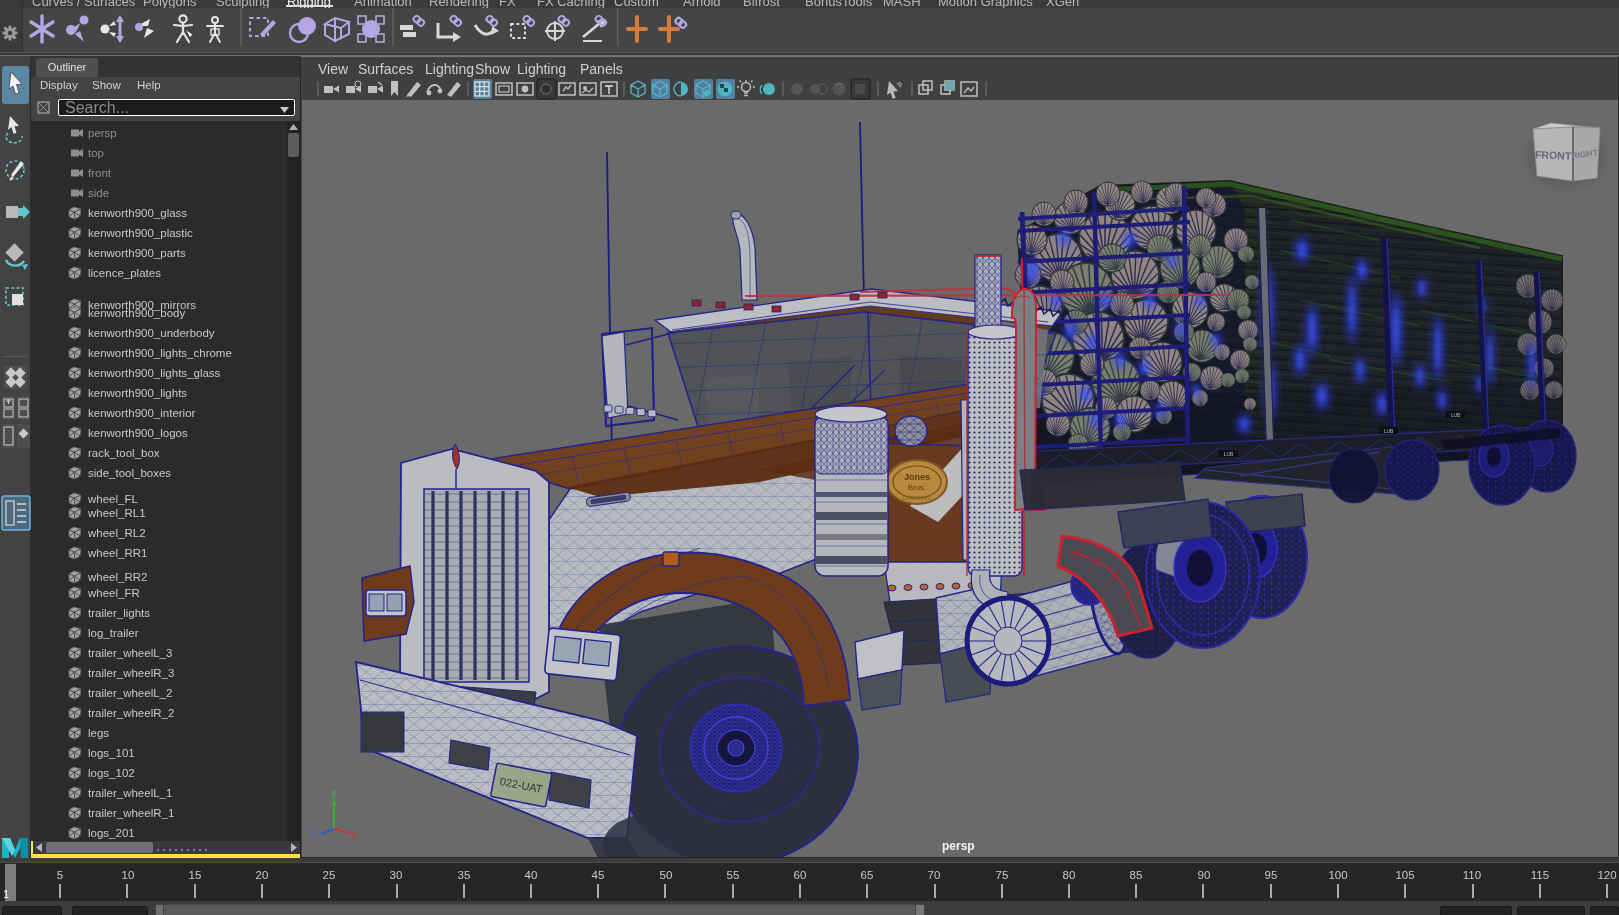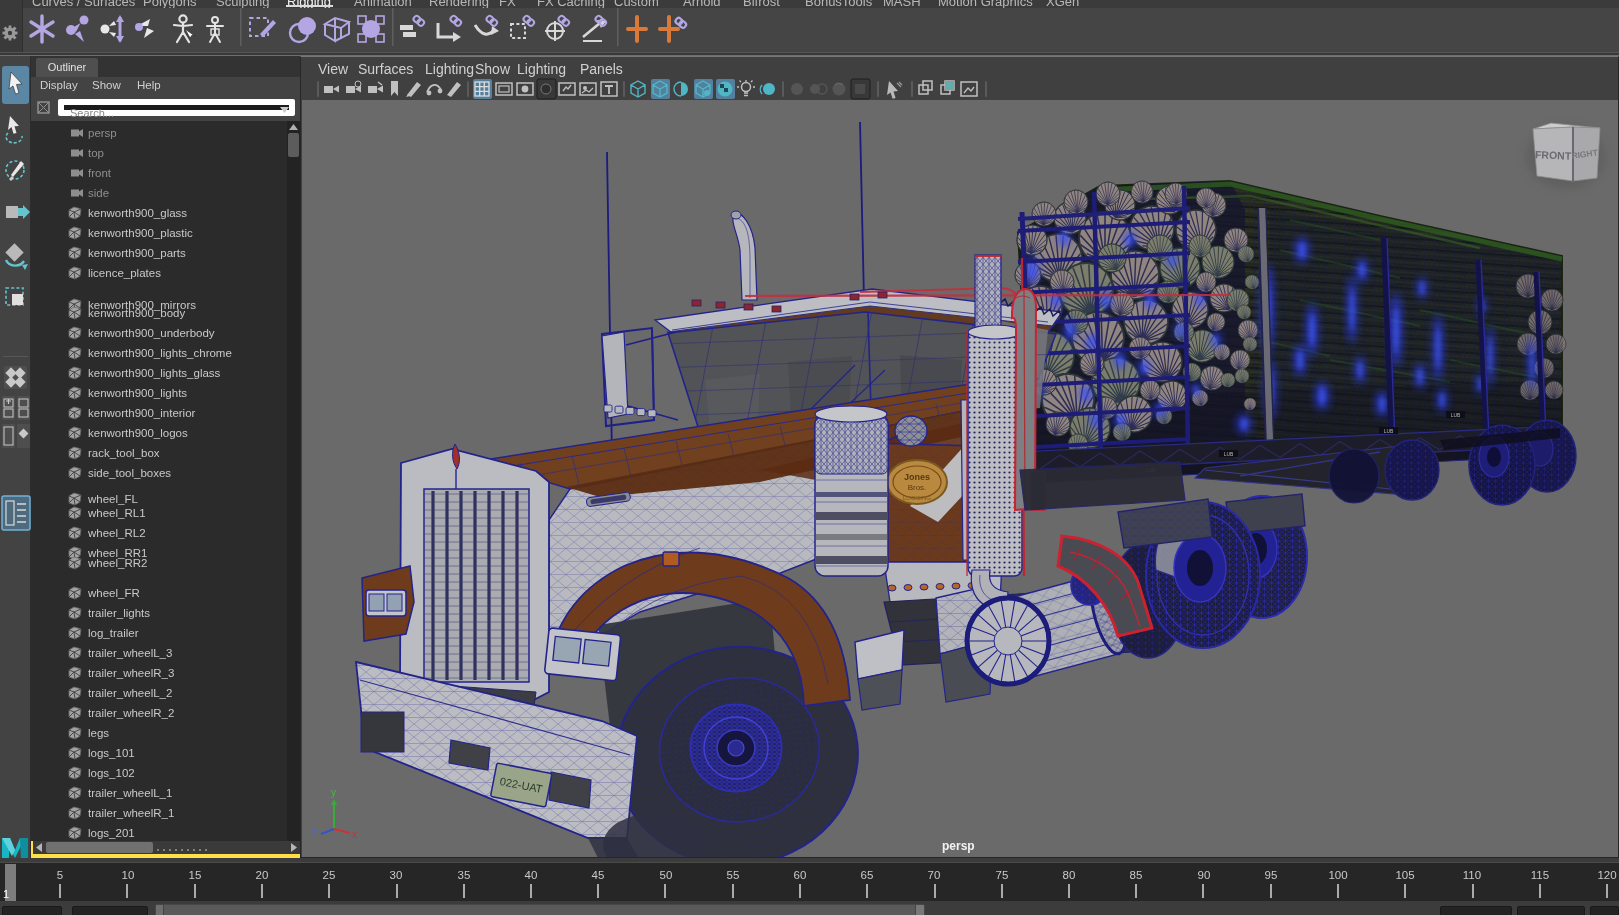--- a/index.html
+++ b/index.html
@@ -11,21 +11,21 @@
 #shelf { position:absolute; left:0; top:8px; width:1619px; height:44px; background:#454545; }
 #shelf .lcol { position:absolute; left:0; top:-8px; width:23px; height:52px; background:#3a3a3a; border-right:1px solid #2f2f2f; }
 #gapline { position:absolute; left:0; top:52px; width:1619px; height:4px; background:#383838; border-top:1px solid #555; border-bottom:1px solid #6e6e6e;}
 #toolbox { position:absolute; left:0; top:56px; width:31px; height:802px; background:#434343; border-right:1px solid #2d2d2d; }
 #outliner { position:absolute; left:31px; top:56px; width:269px; height:802px; background:#fde047; }
 #ol-tabs { position:absolute; left:0; top:0; width:269px; height:21px; background:#333333; }
 #ol-tab { position:absolute; left:5px; top:2px; width:62px; height:19px; background:#4f4f4f; color:#e2e2e2; font-size:11px; text-align:center; line-height:19px; border-radius:2px 2px 0 0;}
 #ol-menu { position:absolute; left:0; top:21px; width:269px; height:18px; background:#434343; color:#d0d0d0; font-size:11.5px; }
 #ol-menu span { position:absolute; top:2px; }
 #ol-search { position:absolute; left:0; top:39px; width:269px; height:26px; background:#434343; }
-#ol-input { position:absolute; left:27px; top:4px; width:237px; height:17px; background:#1b1b1b; border:6px solid #ffffff; border-radius:2px; color:#8a8a8a; font-size:11px; line-height:16px; padding-left:6px; }
+#ol-input { position:absolute; left:27px; top:4px; width:237px; height:17px; background:#1b1b1b; border:1px solid #ffffff; border-radius:2px; color:#8a8a8a; font-size:16px; line-height:16px; padding-left:6px; }
 #ol-list { position:absolute; left:0; top:65px; width:256px; height:720px; background:#2b2b2b; overflow:hidden; }
 .row { position:absolute; left:0; height:20px; width:256px; font-size:11.5px; line-height:20px; }
 .row .txt { position:absolute; left:57px; top:0; color:#c9c9c9; }
 .row.cam .txt { color:#8f8f8f; }
 .row svg { position:absolute; left:36px; top:3px; }
 #ol-vscroll { position:absolute; right:0px; top:65px; width:13px; height:720px; background:#232323; }
 #ol-vthumb { position:absolute; left:1px; top:12px; width:11px; height:24px; background:#5c5c5c; border-radius:2px; }
 #ol-hscroll { position:absolute; left:2px; top:785px; width:267px; height:13px; background:#3a3a3a; }
 #ol-hthumb { position:absolute; left:13px; top:1px; width:107px; height:11px; background:#707070; border-radius:2px; }
 #viewport { position:absolute; left:300px; top:56px; width:1319px; height:802px; background:#404040; border:1px solid #262626; border-top:1px solid #777; }
@@ -443,21 +443,21 @@
         </svg>
         <span class="txt">wheel_RL2</span>
       </div>
 <div class="row" style="top:422px">
         <svg width="16" height="14">
           <path d="M2 4 L7 1 L14 3 L13 10 L8 13 L2 11 Z" fill="#a2a2a2" stroke="#6a6a6a" stroke-width="0.8"></path>
           <path d="M2 4 L7 6 L14 3 M7 6 L8 13 M7 6 L2 11 M7 6 L13 10" stroke="#3f3f3f" stroke-width="0.9" fill="none"></path>
         </svg>
         <span class="txt">wheel_RR1</span>
       </div>
-<div class="row" style="top:432px">
+<div class="row" style="top:446px">
         <svg width="16" height="14">
           <path d="M2 4 L7 1 L14 3 L13 10 L8 13 L2 11 Z" fill="#a2a2a2" stroke="#6a6a6a" stroke-width="0.8"></path>
           <path d="M2 4 L7 6 L14 3 M7 6 L8 13 M7 6 L2 11 M7 6 L13 10" stroke="#3f3f3f" stroke-width="0.9" fill="none"></path>
         </svg>
         <span class="txt">wheel_RR2</span>
       </div>
 <div class="row" style="top:462px">
         <svg width="16" height="14">
           <path d="M2 4 L7 1 L14 3 L13 10 L8 13 L2 11 Z" fill="#a2a2a2" stroke="#6a6a6a" stroke-width="0.8"></path>
           <path d="M2 4 L7 6 L14 3 M7 6 L8 13 M7 6 L2 11 M7 6 L13 10" stroke="#3f3f3f" stroke-width="0.9" fill="none"></path>

